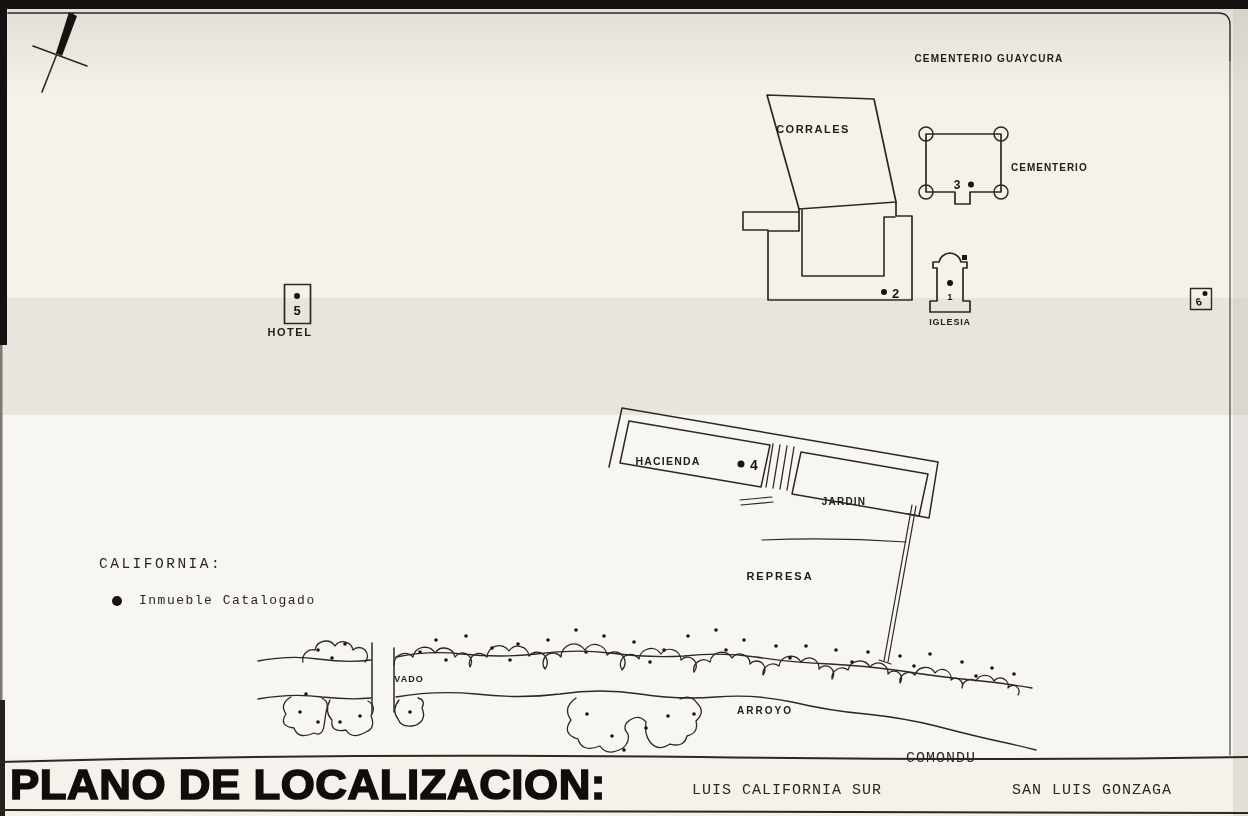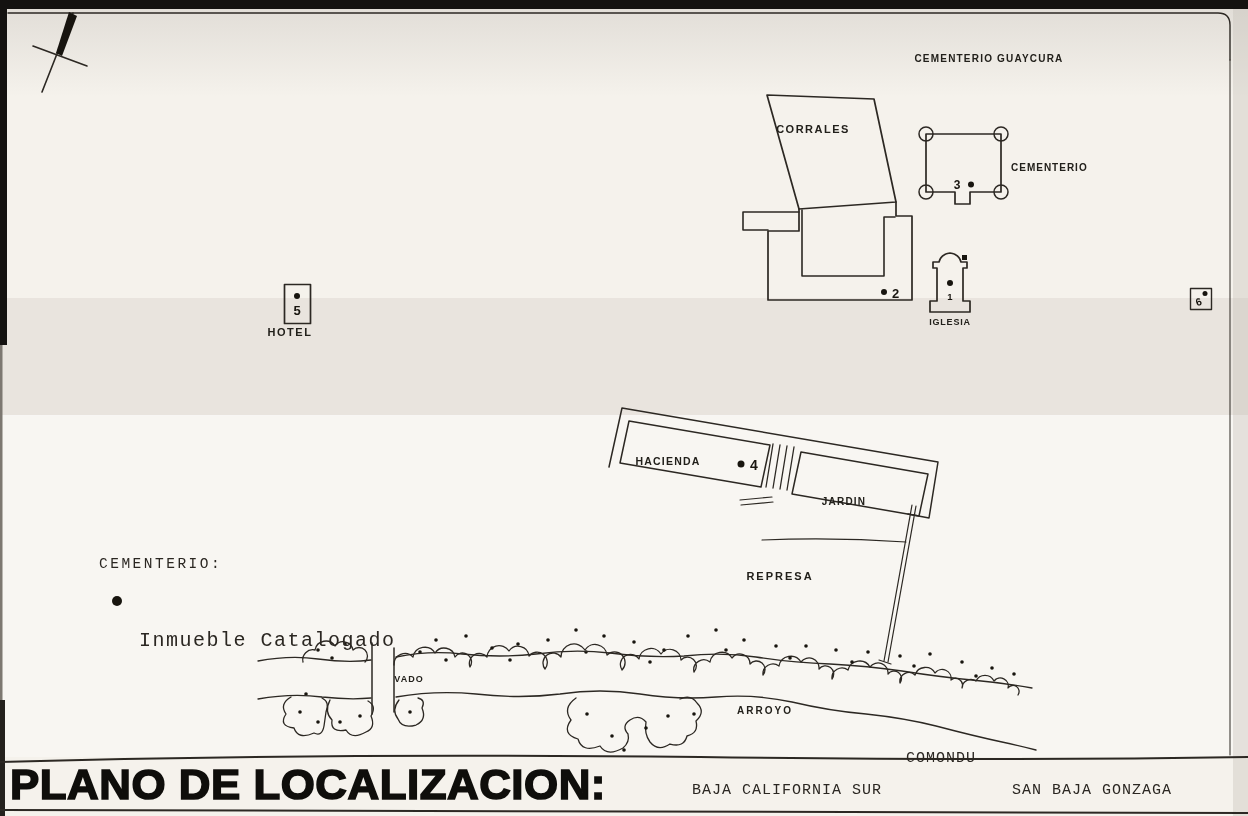--- a/index.html
+++ b/index.html
@@ -199,25 +199,25 @@
       <text class="map-label" x="765" y="714" font-size="10" letter-spacing="2" text-anchor="middle">ARROYO</text>
     </g>
 
     <g>
       <path class="ink" d="M0,762 Q300,753 700,757 Q1000,761 1248,757" stroke-width="2" stroke="#1c1915"></path>
       <path class="ink" d="M0,810 L1248,813" stroke-width="2" stroke="#1c1915"></path>
     </g>
   </svg>
 
   <div>
-    <div class="mono" style="left:99px;top:556px;font-size:14.5px;letter-spacing:2.5px;">CEMENTERIO:</div>
+    <div class="mono" style="left:99px;top:556px;font-size:14.5px;letter-spacing:2.5px;">CALIFORNIA:</div>
     <div class="legend-dot" style="left:112px;top:596px;"></div>
-    <div class="mono" style="left:139px;top:593px;font-size:20px;letter-spacing:1.5px;margin-top:36px;">Inmueble Catalogado</div>
+    <div class="mono" style="left:139px;top:593px;font-size:13px;letter-spacing:1.5px;">Inmueble Catalogado</div>
   </div>
 
   <div>
     <div class="title-text">PLANO DE LOCALIZACION:</div>
-    <div class="mono" style="left:692px;top:782px;font-size:15px;letter-spacing:1px;">BAJA CALIFORNIA SUR</div>
+    <div class="mono" style="left:692px;top:782px;font-size:15px;letter-spacing:1px;">LUIS CALIFORNIA SUR</div>
     <div class="mono" style="left:906px;top:750px;font-size:15px;letter-spacing:1px;">COMONDU</div>
-    <div class="mono" style="left:1012px;top:782px;font-size:15px;letter-spacing:1px;">SAN BAJA GONZAGA</div>
+    <div class="mono" style="left:1012px;top:782px;font-size:15px;letter-spacing:1px;">SAN LUIS GONZAGA</div>
   </div>
 
 </div>
 
 </body></html>

